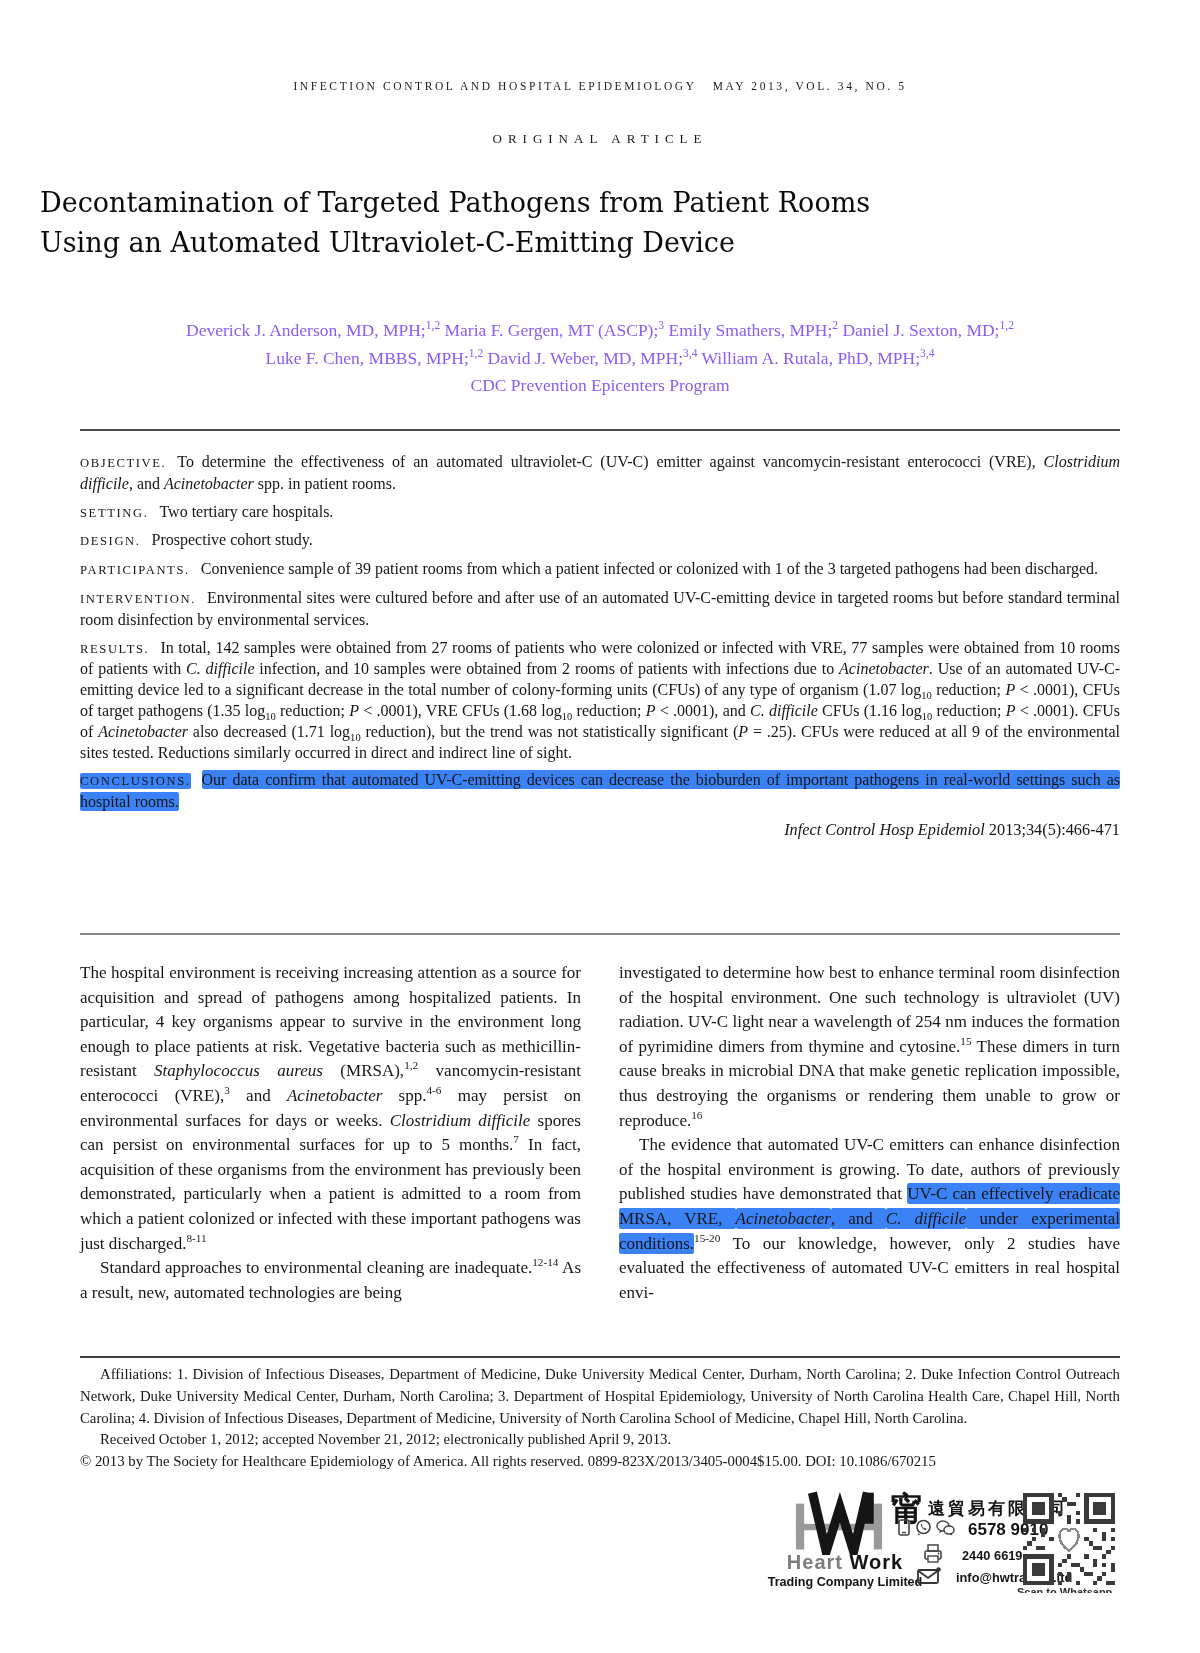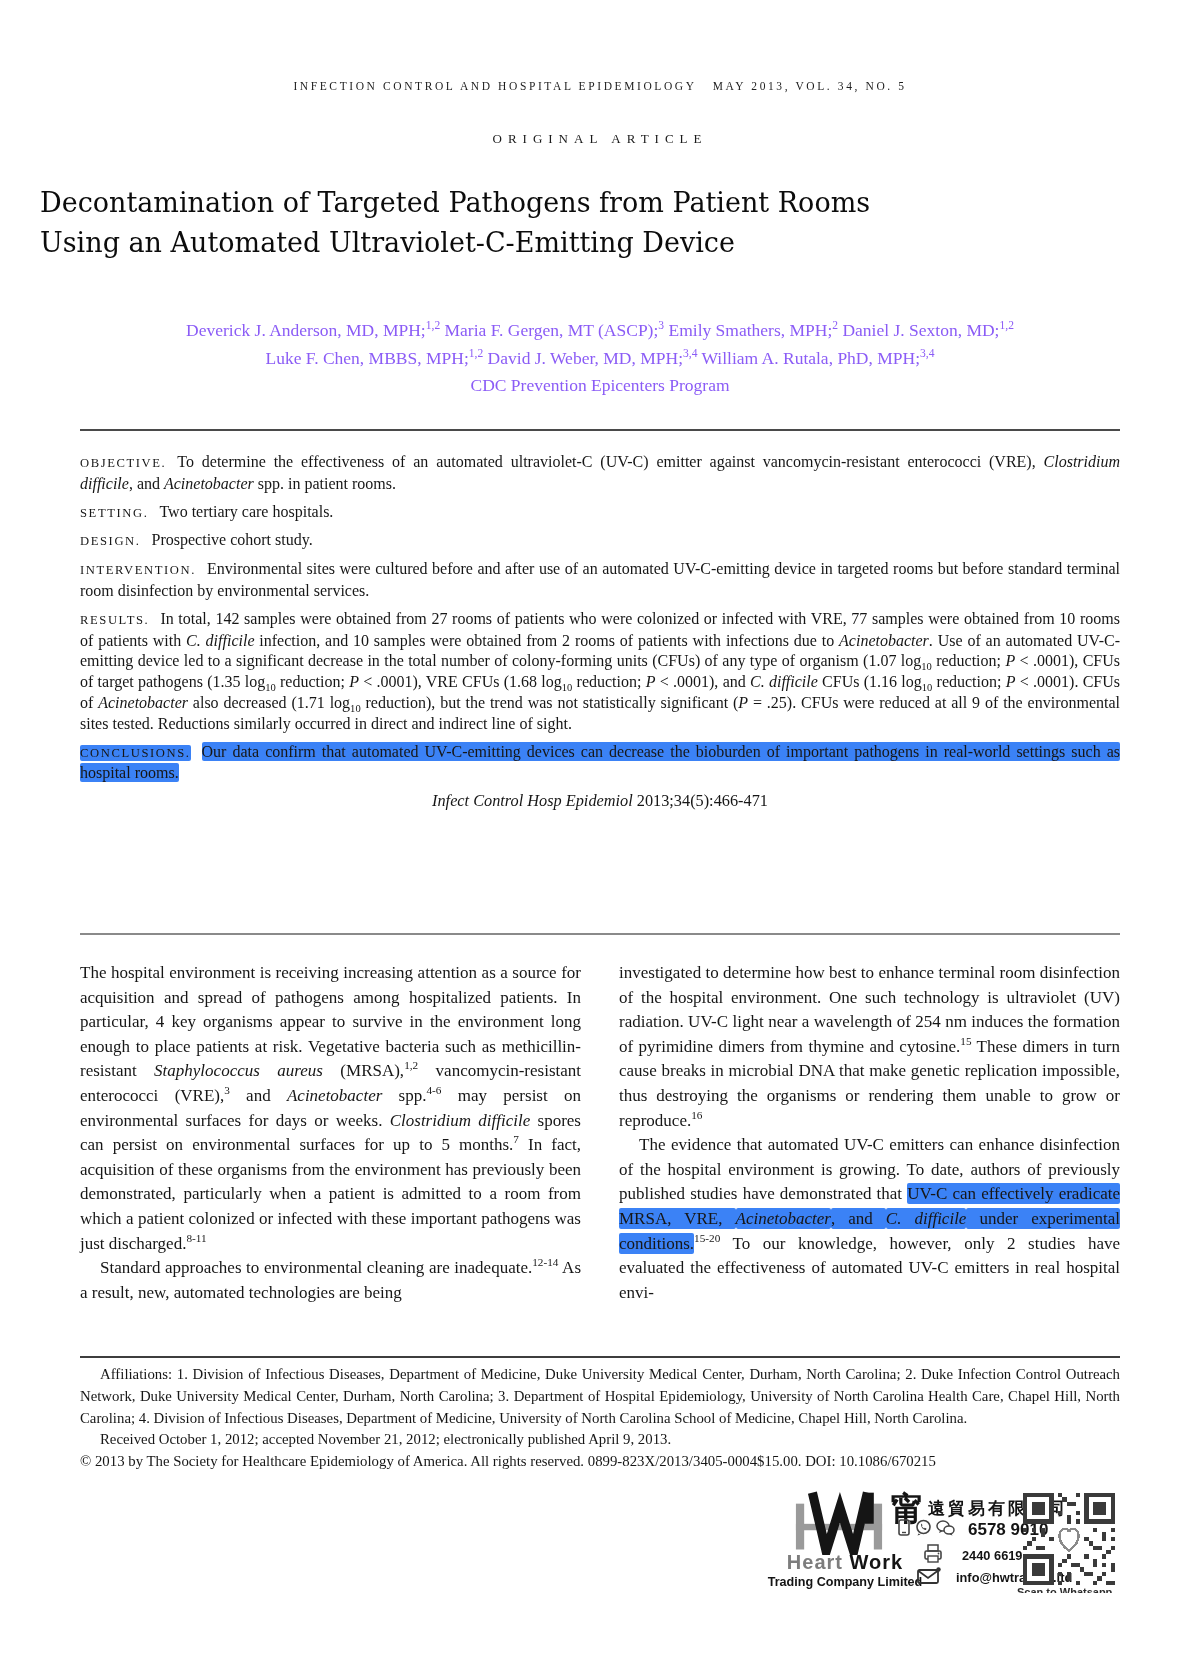--- a/index.html
+++ b/index.html
@@ -15,21 +15,21 @@
     font-size:11.5px;letter-spacing:2.6px;white-space:pre;color:#1d1d1d;}
   .article-type{position:absolute;top:131px;left:0;right:0;text-align:center;
     font-size:13px;letter-spacing:6px;color:#1a1a1a;}
   .title{position:absolute;top:183px;left:40px;right:40px;text-align:left;
     font-family:"DejaVu Serif",serif;font-size:27px;line-height:40px;font-weight:500;color:#0c0c0c;}
   .authors{position:absolute;top:317px;left:60px;right:60px;text-align:center;
     font-size:17.5px;line-height:27.5px;color:#8b5cf6;}
   .rule1{position:absolute;top:429px;left:80px;width:1040px;height:2px;background:#4a4a4a;}
   .abstract{position:absolute;top:452px;left:80px;width:1040px;}
   .abstract p{margin:0 0 7px 0;font-size:16px;line-height:20.8px;text-align:justify;}
-  .citation{margin-top:4px;text-align:center;font-size:16.3px;}
+  .citation{margin-top:4px;text-align:right;font-size:16.3px;}
   .rule2{position:absolute;top:933px;left:80px;width:1040px;height:2px;background:#8a8a8a;}
   .columns{position:absolute;top:961px;left:80px;width:1040px;display:flex;gap:38px;}
   .col{width:505px;}
   .col p{margin:0;font-size:17px;line-height:24.6px;text-align:justify;}
   .col p.ind{text-indent:20px;}
   .foot-rule{position:absolute;top:1356px;left:80px;width:1040px;height:1.5px;background:#3d3d3d;}
   .footnotes{position:absolute;top:1364px;left:80px;width:1040px;}
   .footnotes p{margin:0;font-size:14.8px;line-height:21.8px;text-align:justify;}
   .footnotes p.indent{text-indent:20px;}
 
@@ -80,20 +80,21 @@
     <div><span>Luke F. Chen, MBBS, MPH;</span><sup>1,2</sup><span> David J. Weber, MD, MPH;</span><sup>3,4</sup><span> William A. Rutala, PhD, MPH;</span><sup>3,4</sup></div>
     <div>CDC Prevention Epicenters Program</div>
   </div>
 
   <div class="rule1"></div>
 
   <div class="abstract">
     <p><span class="sc">OBJECTIVE.</span><span>To determine the effectiveness of an automated ultraviolet-C (UV-C) emitter against vancomycin-resistant enterococci (VRE), </span><span class="it">Clostridium difficile</span><span>, and </span><span class="it">Acinetobacter</span><span> spp. in patient rooms.</span></p>
     <p><span class="sc">SETTING.</span><span>Two tertiary care hospitals.</span></p>
     <p><span class="sc">DESIGN.</span><span>Prospective cohort study.</span></p>
+    <p><span class="sc">PARTICIPANTS.</span><span>Convenience sample of 39 patient rooms from which a patient infected or colonized with 1 of the 3 targeted pathogens had been discharged.</span></p>
     <p><span class="sc">INTERVENTION.</span><span>Environmental sites were cultured before and after use of an automated UV-C-emitting device in targeted rooms but before standard terminal room disinfection by environmental services.</span></p>
     <p><span class="sc">RESULTS.</span><span>In total, 142 samples were obtained from 27 rooms of patients who were colonized or infected with VRE, 77 samples were obtained from 10 rooms of patients with </span><span class="it">C. difficile</span><span> infection, and 10 samples were obtained from 2 rooms of patients with infections due to </span><span class="it">Acinetobacter</span><span>. Use of an automated UV-C-emitting device led to a significant decrease in the total number of colony-forming units (CFUs) of any type of organism (1.07 log</span><sub>10</sub><span> reduction; </span><span class="it">P</span><span> &lt; .0001), CFUs of target pathogens (1.35 log</span><sub>10</sub><span> reduction; </span><span class="it">P</span><span> &lt; .0001), VRE CFUs (1.68 log</span><sub>10</sub><span> reduction; </span><span class="it">P</span><span> &lt; .0001), and </span><span class="it">C. difficile</span><span> CFUs (1.16 log</span><sub>10</sub><span> reduction; </span><span class="it">P</span><span> &lt; .0001). CFUs of </span><span class="it">Acinetobacter</span><span> also decreased (1.71 log</span><sub>10</sub><span> reduction), but the trend was not statistically significant (</span><span class="it">P</span><span> = .25). CFUs were reduced at all 9 of the environmental sites tested. Reductions similarly occurred in direct and indirect line of sight.</span></p>
     <p><span class="hl sc">CONCLUSIONS.</span><span class="hl">Our data confirm that automated UV-C-emitting devices can decrease the bioburden of important pathogens in real-world settings such as hospital rooms.</span></p>
     <div class="citation"><span class="it">Infect Control Hosp Epidemiol</span><span> 2013;34(5):466-471</span></div>
   </div>
 
   <div class="rule2"></div>
 
   <div class="columns">
     <div class="col">

